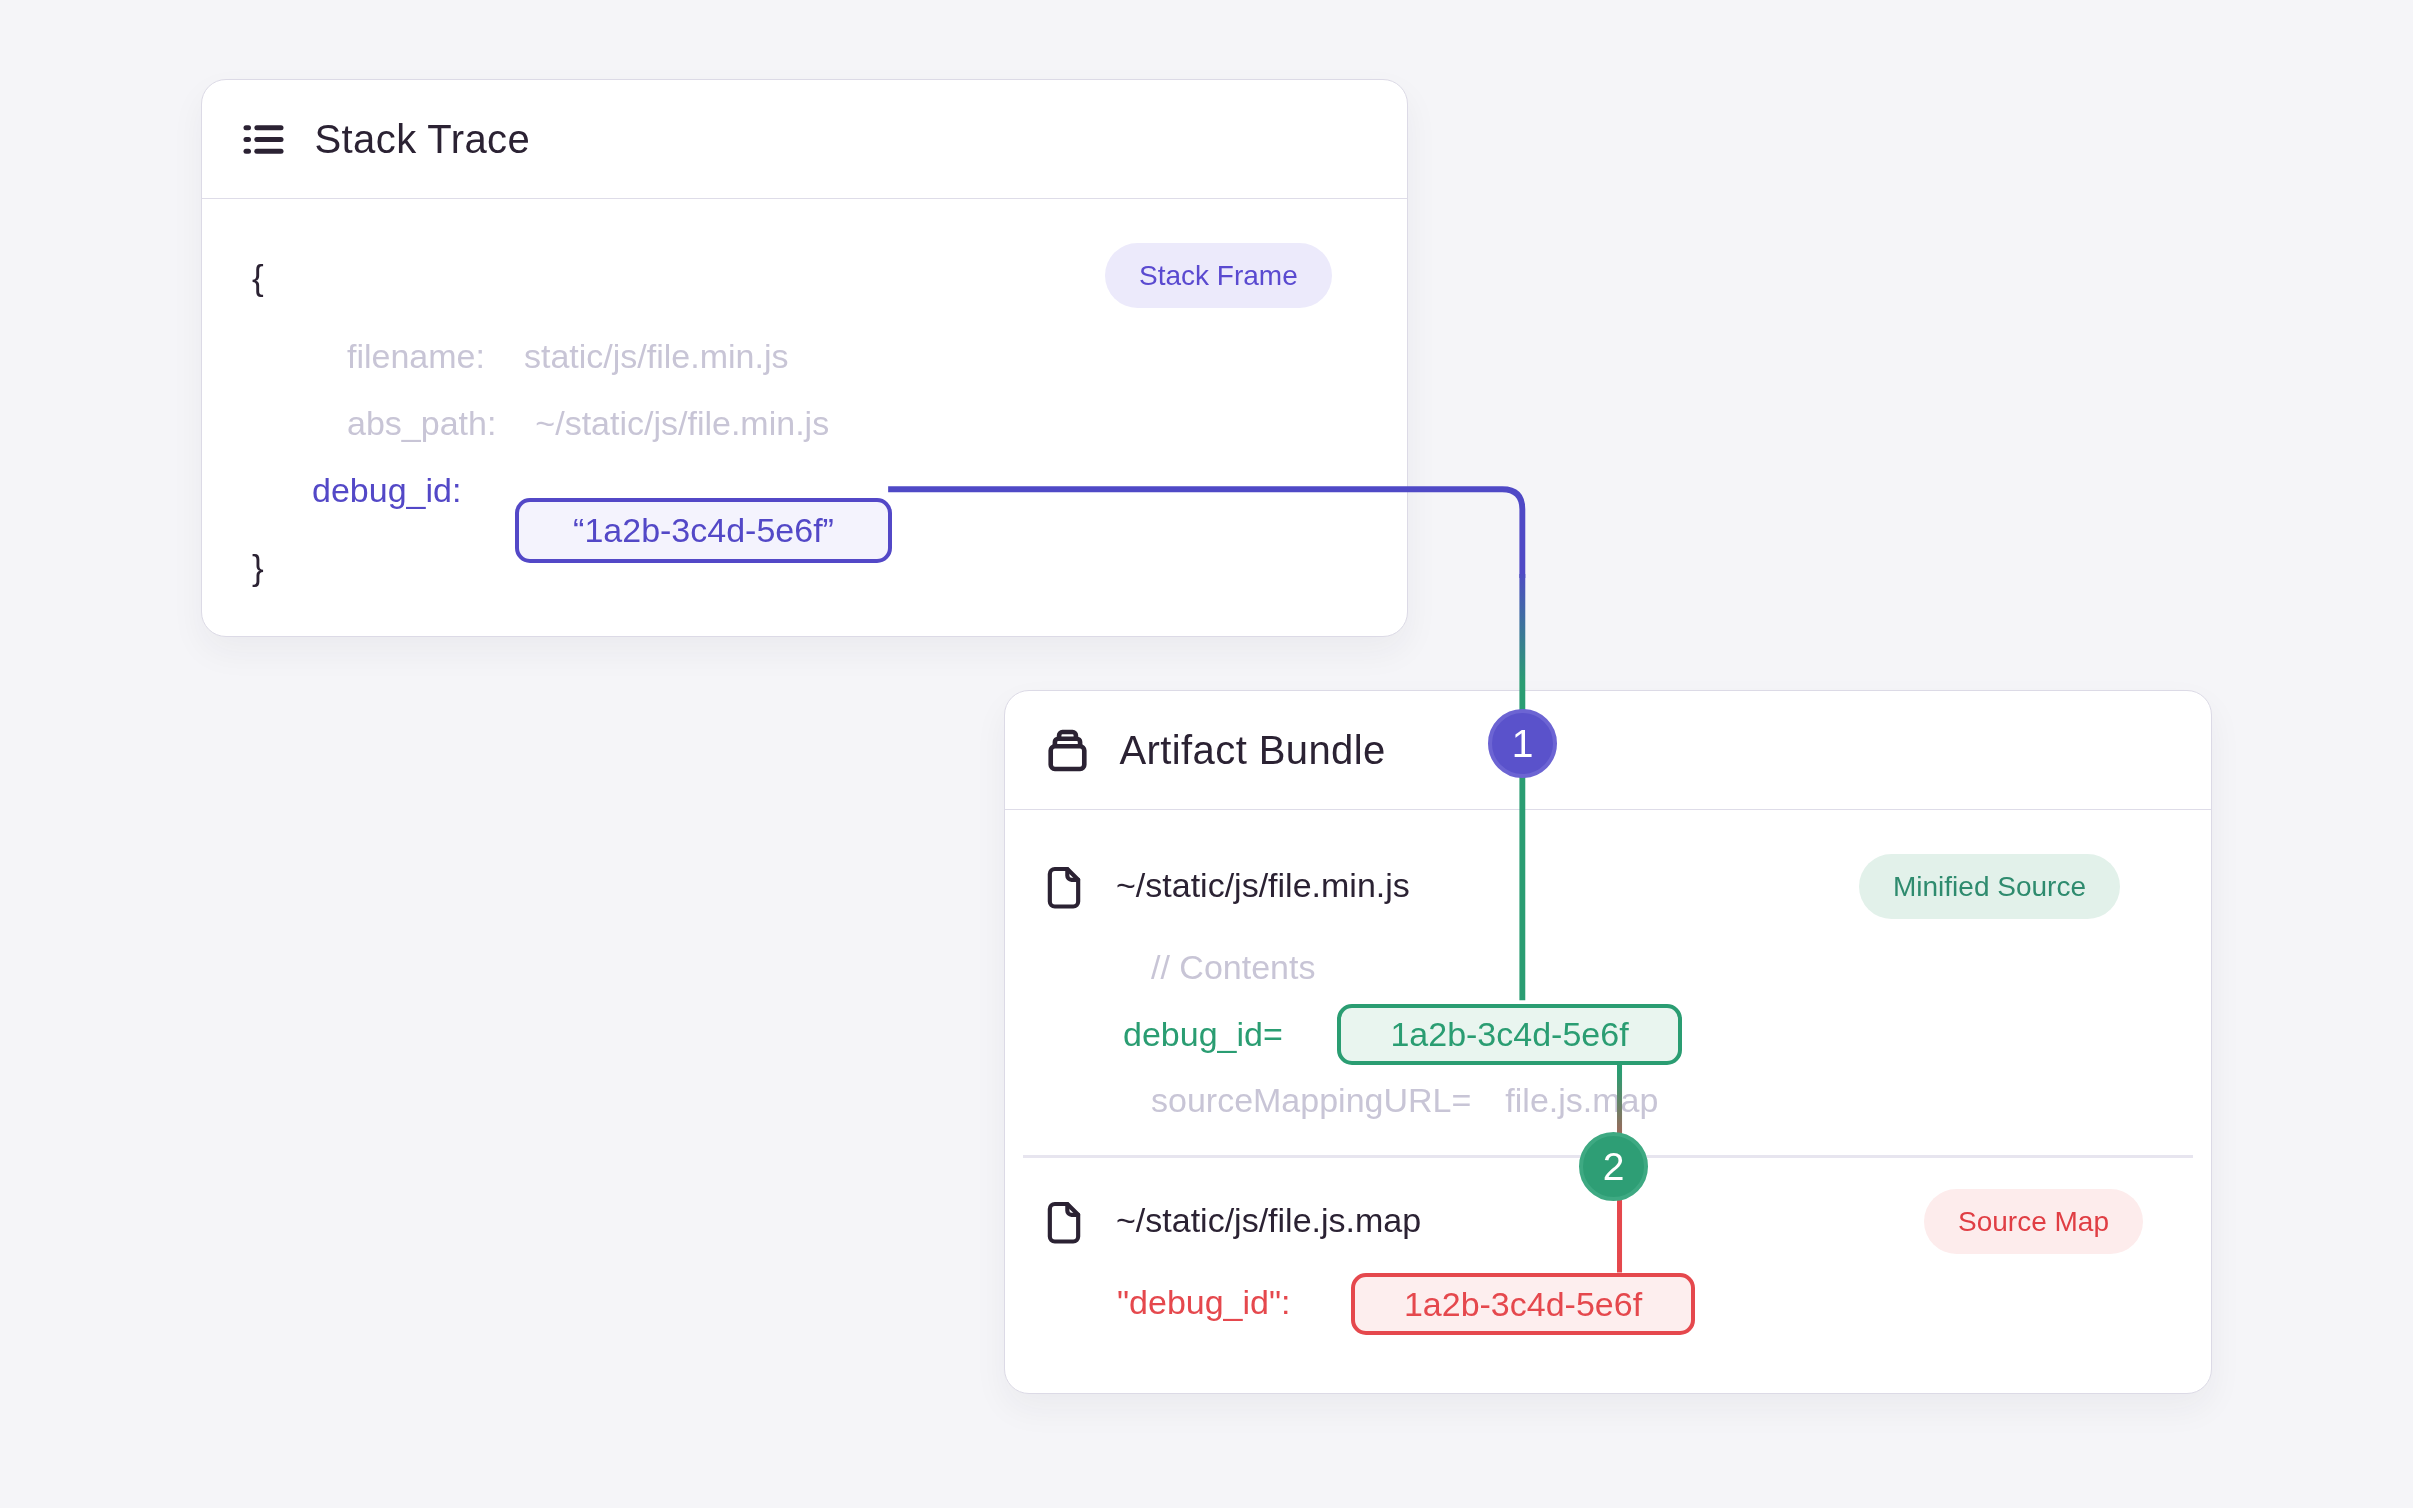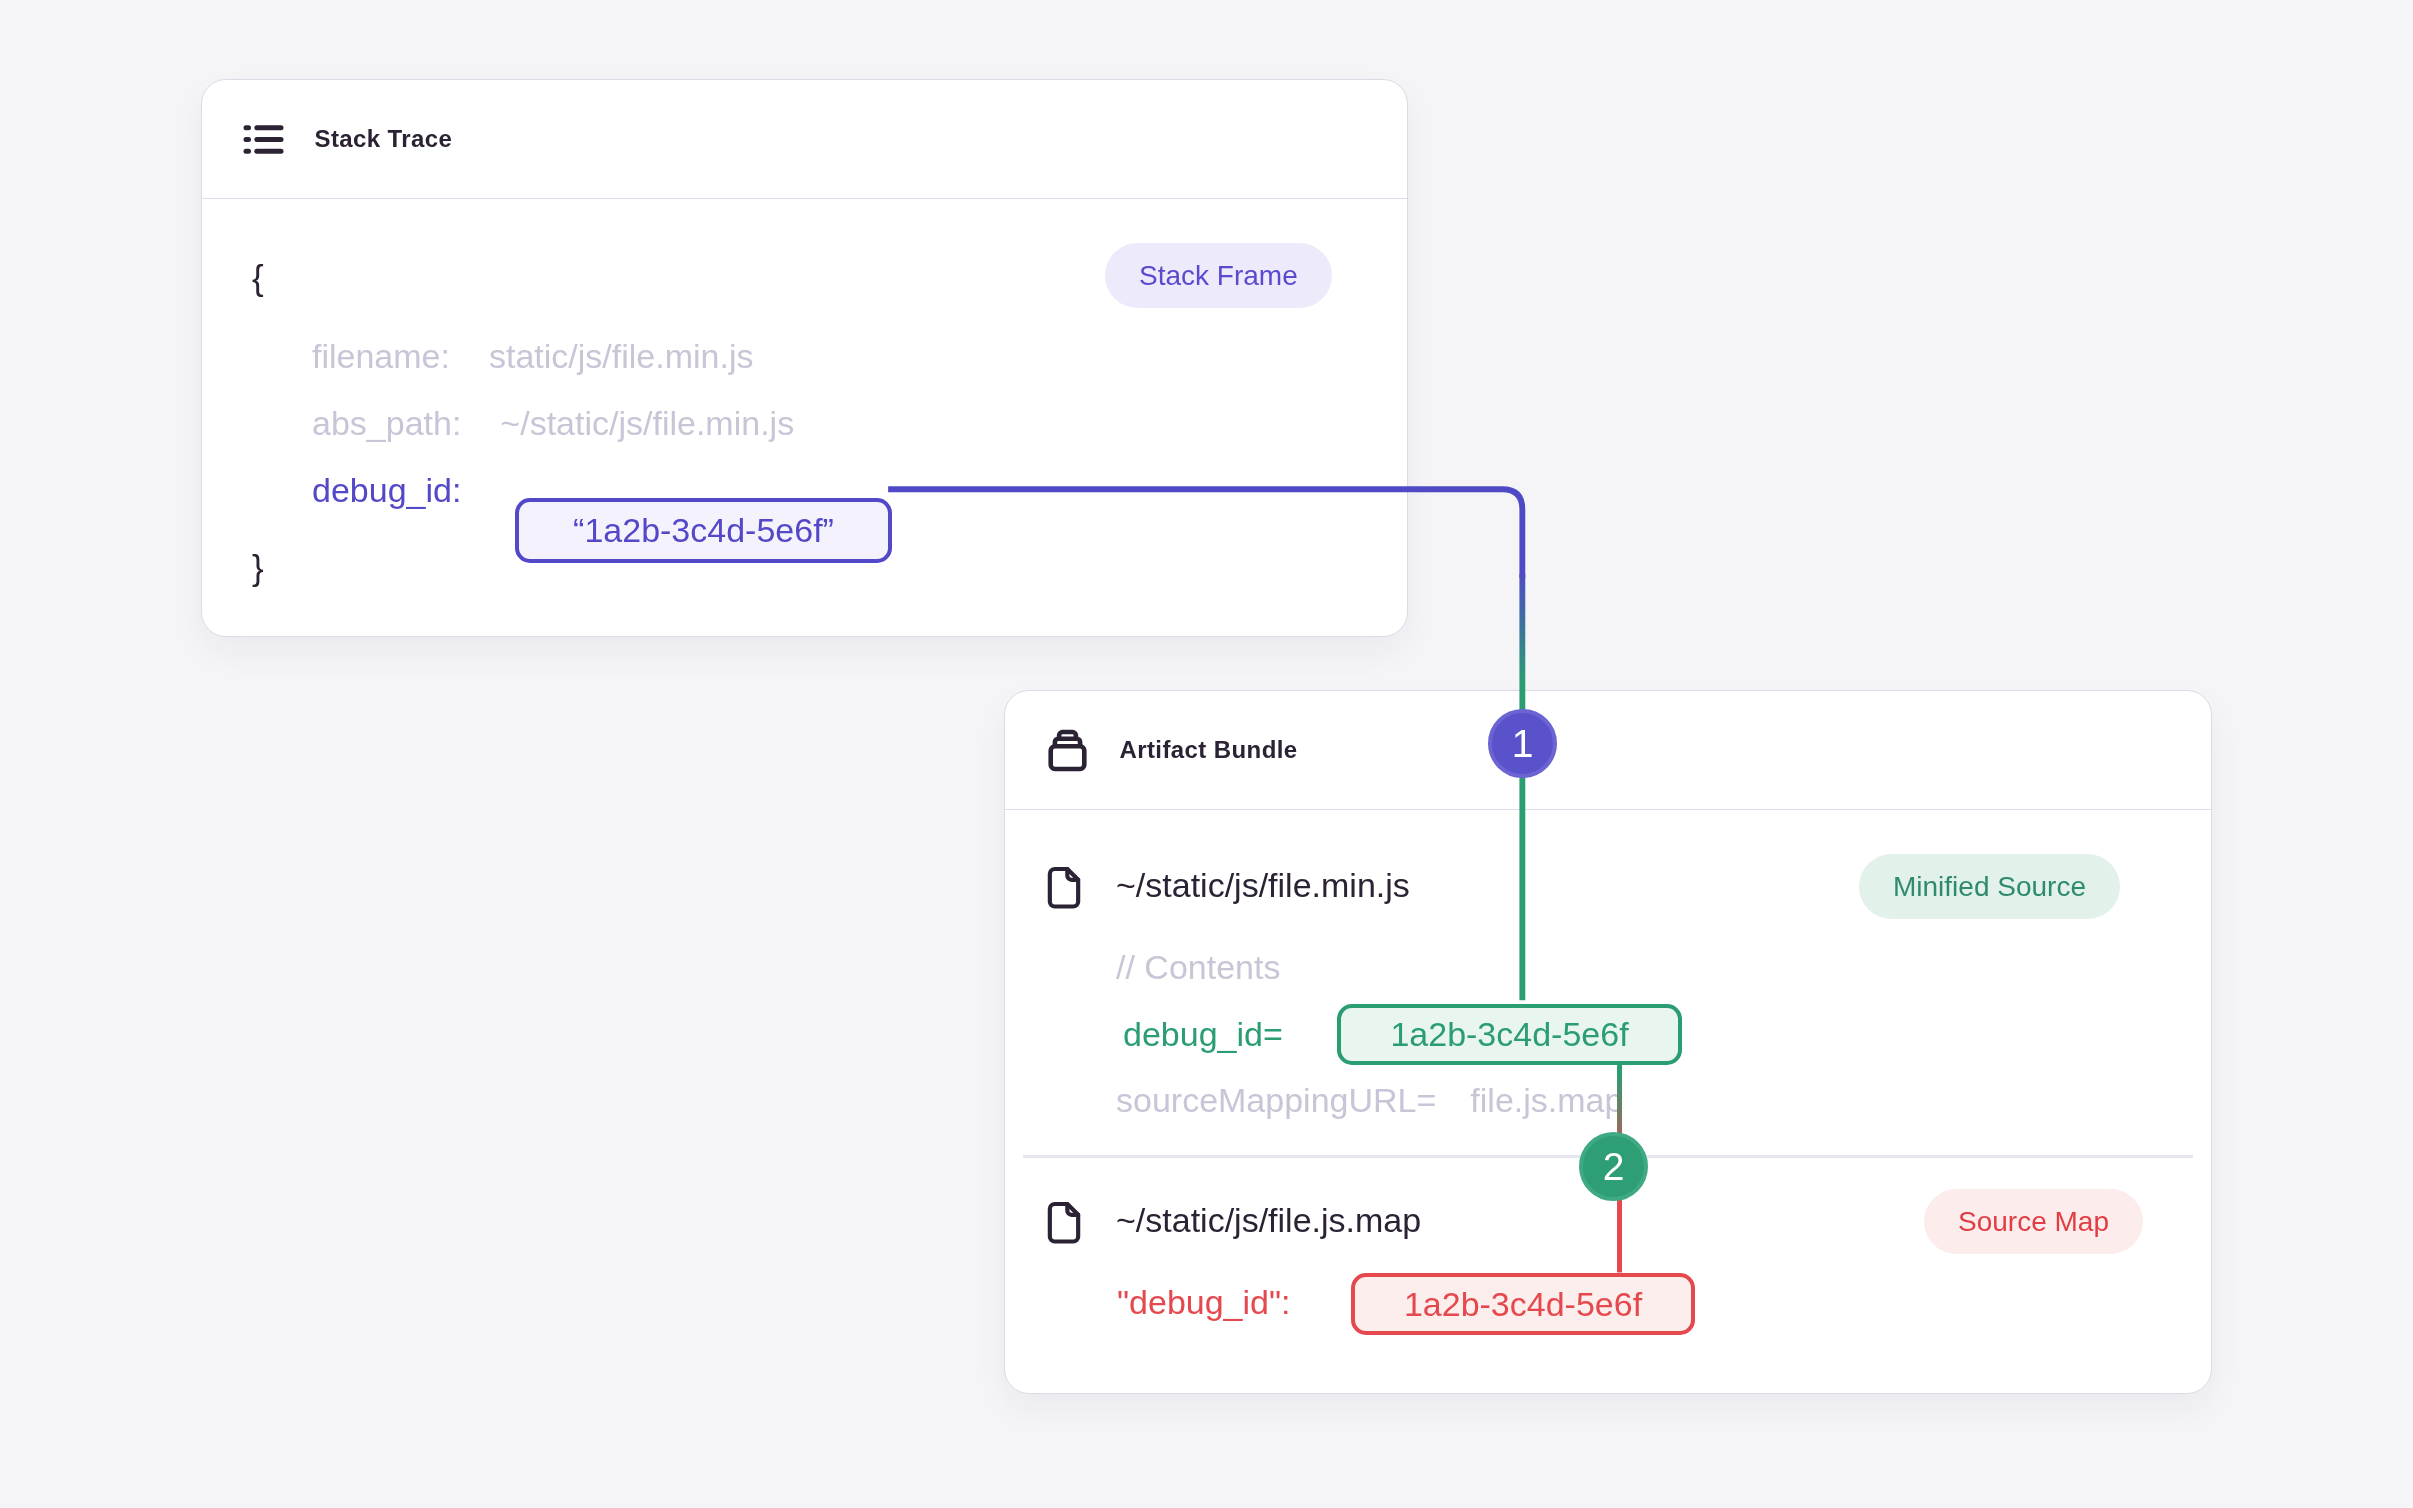--- a/index.html
+++ b/index.html
@@ -21,26 +21,26 @@
   .card{
     position:absolute; background:var(--card-bg);
     border:1.7px solid var(--card-border); border-radius:25px;
     box-shadow:0 15px 34px rgba(43,34,51,0.05);
   }
   .card-header{
     position:absolute; left:0; top:0; right:0; height:119px;
     border-bottom:1.7px solid var(--divider);
     display:flex; align-items:center; gap:28.5px; padding-left:39px;
   }
-  .card-title{font-size:24px; font-weight:700; color:var(--text-dark); letter-spacing:0.4px;}
+  .card-title{font-size:40px; font-weight:400; color:var(--text-dark); letter-spacing:0.4px;}
   .hdr-icon{flex:0 0 auto;}
   .codeline{
     position:absolute; height:50px; line-height:50px; font-size:34px; white-space:nowrap;
   }
-  .muted{color:var(--text-muted);}
+  .muted{color:var(--text-muted);margin-left:35px;}
   .gap-lg{margin-left:39px;}
   .gap-md{margin-left:34px;margin-top:48px;}
   .brace{font-size:35px; font-weight:500; color:var(--text-dark);}
   .key-indigo{color:var(--indigo);}
   .key-green{color:var(--green);}
   .key-red{color:var(--red);}
   .file-name{
     position:absolute; height:50px; line-height:50px; font-size:34px;
     font-weight:500; color:var(--text-dark); white-space:nowrap;
   }

